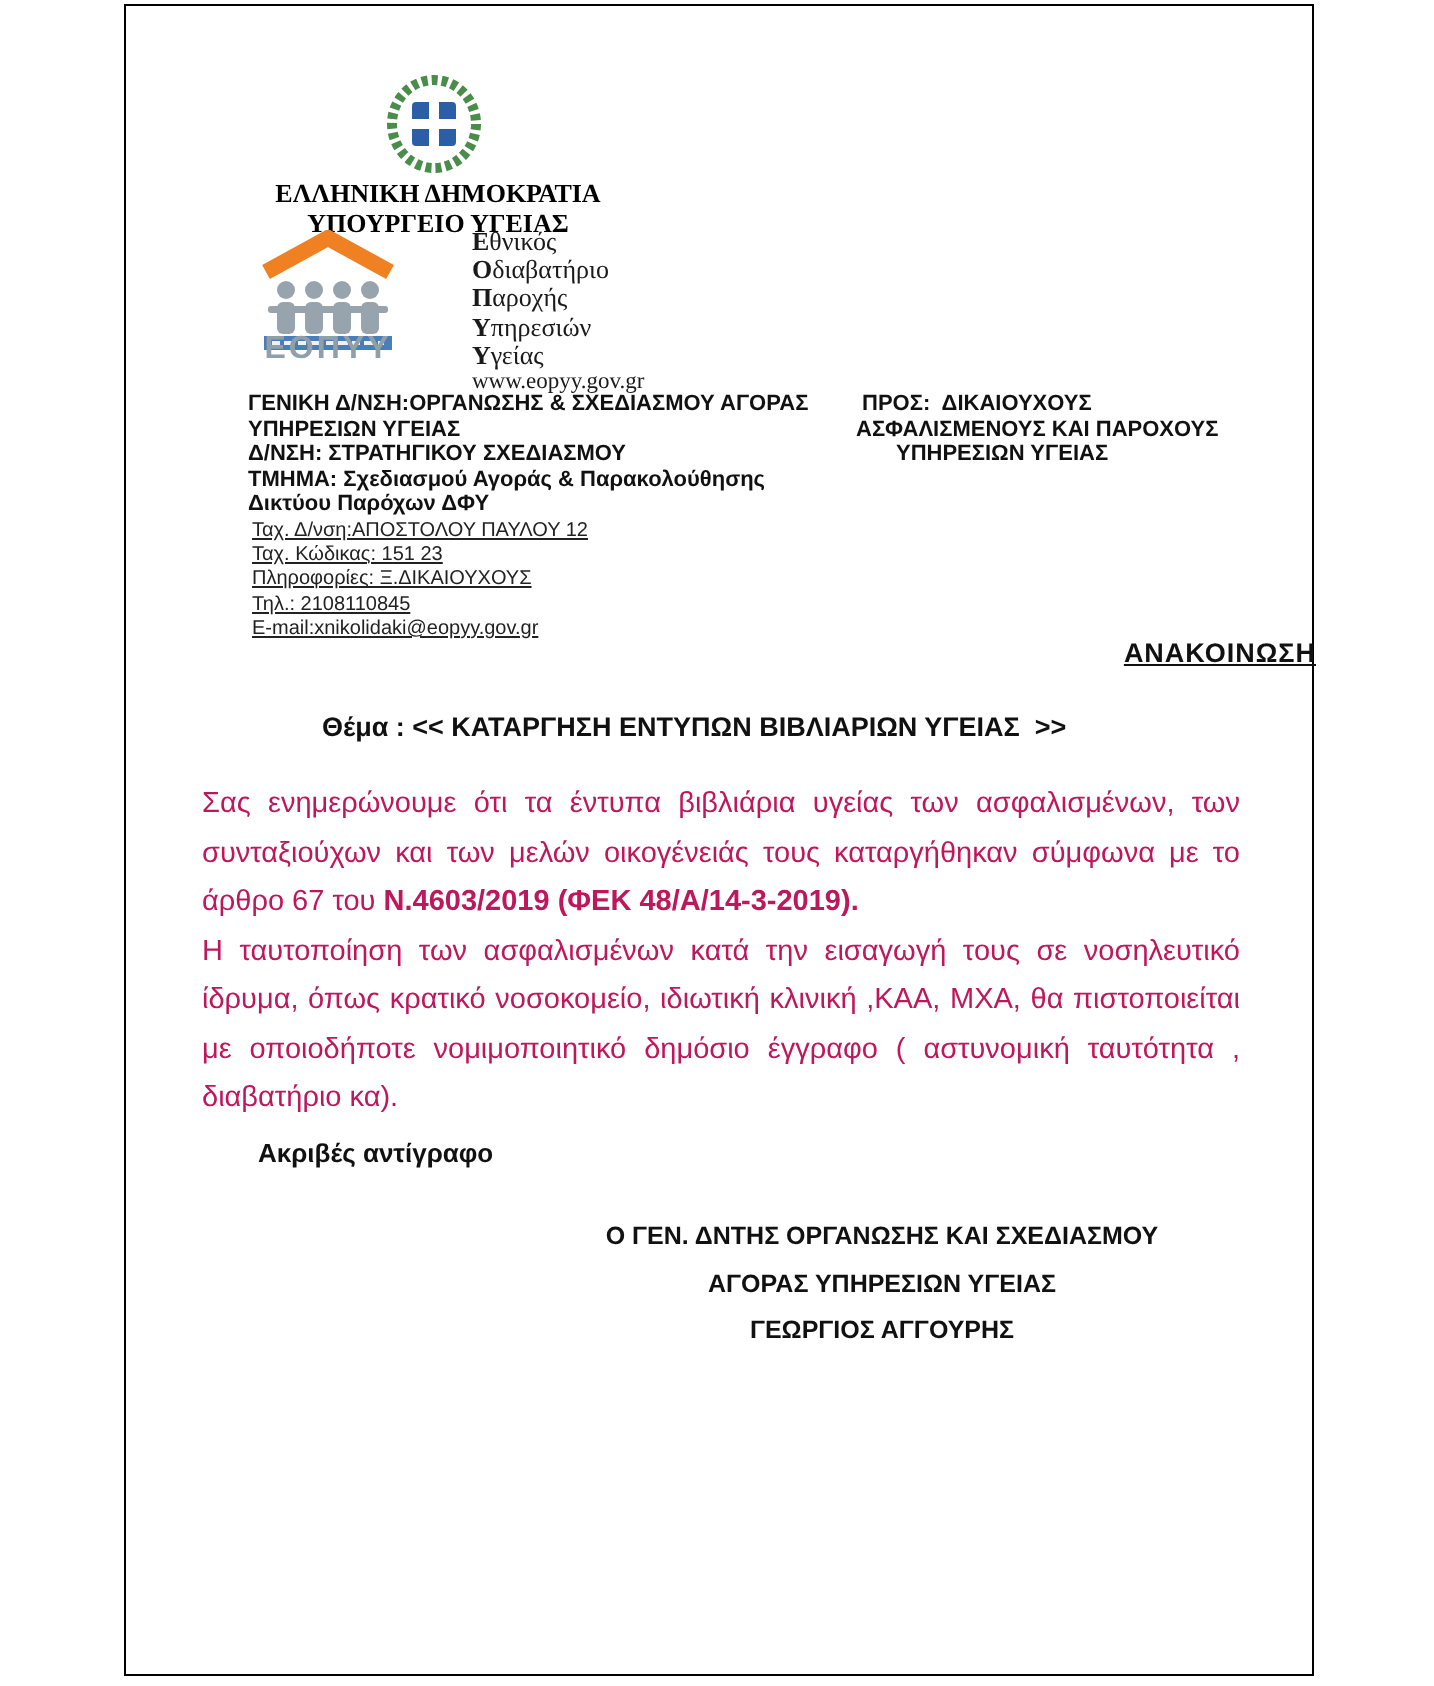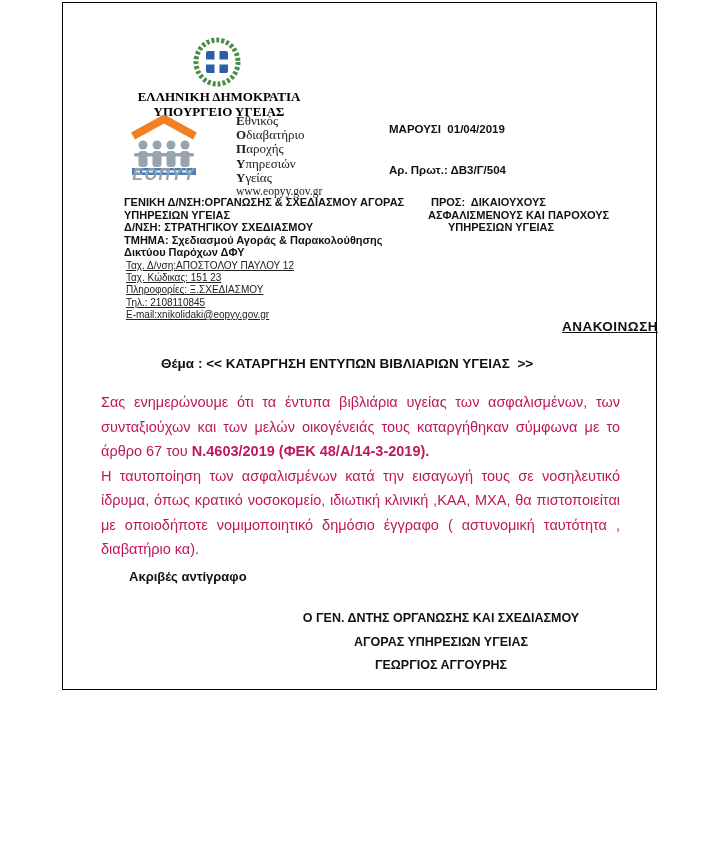--- a/index.html
+++ b/index.html
@@ -1,39 +1,39 @@
 <!DOCTYPE html>
 <html><head>
 <meta charset="utf-8">
 <style>
   * { margin:0; padding:0; box-sizing:border-box; }
   html,body { width:717px; height:843px; background:#ffffff; }
   body { position:relative; font-family:"Liberation Sans", sans-serif; color:#111; }
 
   .page {
-    position:absolute; left:62px; top:2px; width:595px; height:688px;
+    position:absolute; left:62px; top:2px; width:595px; height:836px;
     border:1px solid #000; background:#fff;
   }
   .abs { position:absolute; }
 
   
   .emblem { left:123px; top:34px; width:62px; height:50px; }
 
   
   .ministry {
     left:25px; top:87px; width:262px; text-align:center;
     font-family:"Liberation Serif", serif; font-weight:bold;
     font-size:13px; line-height:14.5px; color:#000;
   }
 
   
   .logo-graphic { left:66px; top:112px; width:70px; height:74px; }
   .eopyy-acronym {
     left:64px; top:163px; width:74px; text-align:center;
-    font-weight:bold; font-size:16px; letter-spacing:1.5px; color:#8fa0aa;font-style:italic;
+    font-weight:bold; font-size:16px; letter-spacing:1.5px; color:#8fa0aa;
   }
   .logo-text {
     left:173px; top:111px;
     font-family:"Liberation Serif", serif; font-size:13px; line-height:14.2px; color:#1a1a1a;
   }
   .logo-text b { font-weight:bold; }
   .website {
     left:173px; top:182px;
     font-family:"Liberation Serif", serif; font-size:11.5px; color:#1a1a1a;
   }
@@ -129,43 +129,39 @@
 
   <div class="abs logo-text">
     <div><b>Ε</b><span>θνικός</span></div>
     <div><b>Ο</b><span>διαβατήριο</span></div>
     <div><b>Π</b><span>αροχής</span></div>
     <div><b>Υ</b><span>πηρεσιών</span></div>
     <div><b>Υ</b><span>γείας</span></div>
   </div>
   <div class="abs website">www.eopyy.gov.gr</div>
 
-  <div class="abs date-block">
-    <div>ΜΑΡΟΥΣΙ  01/04/2019</div>
-    <div>Αρ. Πρωτ.: ΔΒ3/Γ/504</div>
-  </div>
 
   <div class="abs dept">
     <div>ΓΕΝΙΚΗ Δ/ΝΣΗ:ΟΡΓΑΝΩΣΗΣ &amp; ΣΧΕΔΙΑΣΜΟΥ ΑΓΟΡΑΣ</div>
     <div>ΥΠΗΡΕΣΙΩΝ ΥΓΕΙΑΣ</div>
     <div>Δ/ΝΣΗ: ΣΤΡΑΤΗΓΙΚΟΥ ΣΧΕΔΙΑΣΜΟΥ</div>
     <div>ΤΜΗΜΑ: Σχεδιασμού Αγοράς &amp; Παρακολούθησης</div>
     <div>Δικτύου Παρόχων ΔΦΥ</div>
   </div>
 
   <div class="abs recipient">
     <div class="r1">ΠΡΟΣ:  ΔΙΚΑΙΟΥΧΟΥΣ</div>
     <div class="r2">ΑΣΦΑΛΙΣΜΕΝΟΥΣ ΚΑΙ ΠΑΡΟΧΟΥΣ</div>
     <div class="r3">ΥΠΗΡΕΣΙΩΝ ΥΓΕΙΑΣ</div>
   </div>
 
   <div class="abs contact">
     <div>Ταχ. Δ/νση:ΑΠΟΣΤΟΛΟΥ ΠΑΥΛΟΥ 12</div>
     <div>Ταχ. Κώδικας: 151 23</div>
-    <div>Πληροφορίες: Ξ.ΣΧΕΔΙΑΣΜΟΥ</div>
+    <div>Πληροφορίες: Ξ.ΔΙΚΑΙΟΥΧΟΥΣ</div>
     <div>Τηλ.: 2108110845</div>
     <div>E-mail:xnikolidaki@eopyy.gov.gr</div>
   </div>
 
   <div class="abs announce">ΑΝΑΚΟΙΝΩΣΗ</div>
 
   <div class="abs subject">Θέμα : &lt;&lt; ΚΑΤΑΡΓΗΣΗ ΕΝΤΥΠΩΝ ΒΙΒΛΙΑΡΙΩΝ ΥΓΕΙΑΣ  &gt;&gt;</div>
 
   <div class="abs bodytext">
     <p><span>Σας ενημερώνουμε ότι τα έντυπα βιβλιάρια υγείας των ασφαλισμένων, των συνταξιούχων και των μελών οικογένειάς τους καταργήθηκαν σύμφωνα με το άρθρο 67 του </span><b>Ν.4603/2019 (ΦΕΚ 48/Α/14-3-2019).</b></p>

